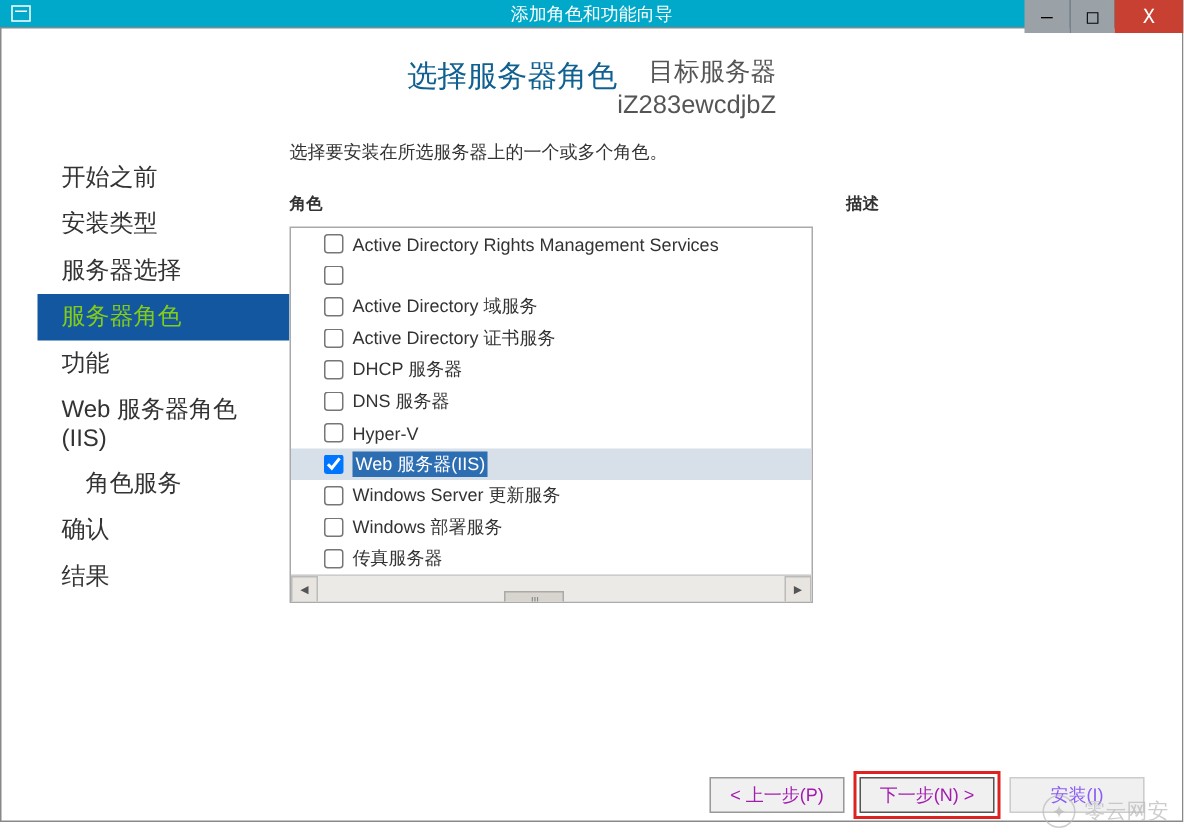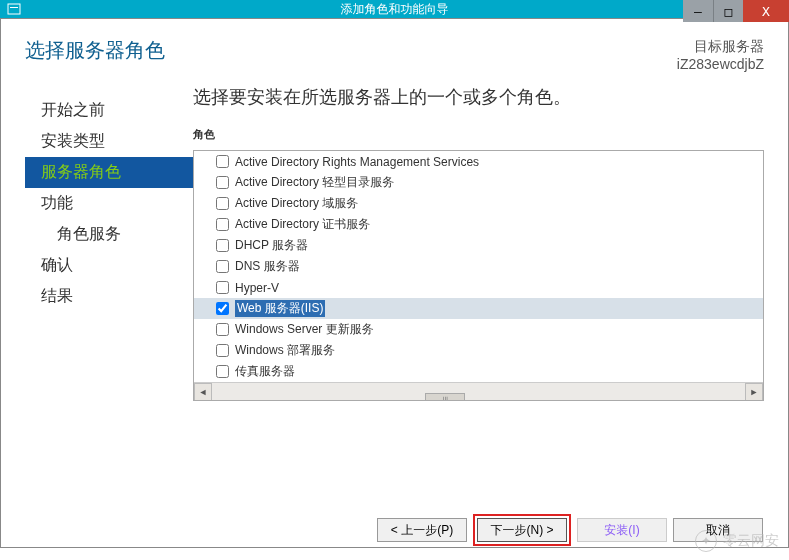--- a/index.html
+++ b/index.html
@@ -9,53 +9,53 @@
 .titlebar .title { position: absolute; left: 50%; transform: translateX(-50%); font-size: 12px; }
 .titlebar .icon { margin-left: 6px; width: 16px; height: 16px; }
 .window-controls { position: absolute; right: 0; top: 0; display: flex; }
 .window-controls .btn { width: 30px; height: 22px; display: flex; align-items: center; justify-content: center; font-family: monospace; font-size: 13px; }
 .window-controls .min { background: #9aa1a7; color: #000; }
 .window-controls .max { background: #9aa1a7; color: #000; border-left: 1px solid #7a8085; }
 .window-controls .close { background: #c84031; color: #fff; width: 46px; }
 
 .window-body { border: 1px solid #888; height: 530px; width: 789px; background: #fff; padding: 0; }
 
-.header-area { padding: 18px 24px 10px 24px; display: flex; justify-content: space-between; align-items: flex-start; }
+.header-area { padding: 18px 24px 10px 24px; display: flex; justify-content: center; align-items: flex-start; }
 .header-area h1 { color: #106090; font-size: 20px; font-weight: 400; }
-.target-server { text-align: right; font-size: 14px; color: #555; line-height: 1.3; }
+.target-server { text-align: right; font-size: 17px; color: #555; line-height: 1.3; }
 
 .content { display: flex; padding: 0 24px; }
 
 .nav { width: 168px; padding-top: 12px; }
 .nav .item { padding: 5px 8px 5px 16px; color: #333; cursor: pointer; font-size: 16px; }
 .nav .item.active { background: #1257a0; color: #84cc16; }
 .nav .item.sub { padding-left: 32px; }
 
 .main { flex: 1; padding-top: 0; }
-.instr { font-size: 18px; color: #333; padding: 2px 0 18px 0; }
-.cols { display: flex; gap: 22px; flex-direction: column; }
+.instr { font-size: 12px; color: #333; padding: 2px 0 18px 0; }
+.cols { display: flex; gap: 22px; }
 .left-col { flex: 1; }
 .right-col { width: 200px; }
 .col-label { font-size: 11px; color: #333; font-weight: bold; margin-bottom: 8px; }
 .desc-text { font-size: 11px; color: #333; line-height: 1.6; }
 
 .roles-box { border: 1px solid #aaa; height: 251px; overflow: hidden; position: relative; background: #fff; }
 .roles-list { height: 296px; overflow-y: hidden; }
 .role-row { display: flex; align-items: center; padding: 2px 6px 2px 22px; font-size: 12px; color: #333; height: 21px; }
 .role-row input[type=checkbox] { margin-right: 6px; width: 13px; height: 13px; }
 .role-row.selected { background: #d7e0e8; }
 .role-row.selected .lbl { background: #2d6db2; color: #fff; padding: 0 2px; }
 .hscroll { position: absolute; bottom: 0; left: 0; right: 0; height: 18px; background: #eceae7; border-top: 1px solid #ccc; display: flex; align-items: center; }
 .hscroll .arrow { width: 18px; height: 18px; background: #e8e5e0; border: 1px solid #bbb; display: flex; align-items: center; justify-content: center; font-size: 9px; color: #555; }
 .hscroll .track { flex: 1; position: relative; }
 .hscroll .thumb { position: absolute; left: 40%; width: 40px; height: 14px; top: 1px; background: #d8d5cf; border: 1px solid #aaa; }
 .hscroll .thumb::after { content: "≡"; position: absolute; left: 50%; top: 50%; transform: translate(-50%,-55%) rotate(90deg); font-size: 10px; color: #888; }
 
 .footer { position: absolute; bottom: 14px; right: 26px; display: flex; gap: 6px; align-items: center; }
-.footer button { min-width: 90px; height: 24px; background: #f0f0f0; border: 1px solid #999; font-size: 12px; color: #000000; padding: 0 10px; cursor: pointer; }
+.footer button { min-width: 90px; height: 24px; background: #f0f0f0; border: 1px solid #999; font-size: 12px; color: #a21caf; padding: 0 10px; cursor: pointer; }
 .footer button:disabled { color: #8b5cf6; border-color: #ccc; }
 .footer .highlight-box { border: 2px solid #d22; padding: 2px; display: inline-flex; }
 .footer .highlight-box button { border: 1px solid #555; }
 
 .watermark { position: absolute; right: 10px; bottom: 8px; color: #b8b8b8; font-size: 14px; display: flex; align-items: center; gap: 6px; opacity: 0.7; pointer-events:none;}
 .watermark .wicon { width: 22px; height: 22px; border-radius: 50%; border: 1px solid #bbb; display: flex; align-items: center; justify-content: center; font-size: 12px; }
 </style>
 </head>
 <body>
 
@@ -81,41 +81,42 @@
     <div class="target-server">
       <div>目标服务器</div>
       <div>iZ283ewcdjbZ</div>
     </div>
   </div>
 
   <div class="content">
     <div class="nav" id="nav">
         <div class="item">开始之前</div>
         <div class="item">安装类型</div>
+        <div class="item">服务器选择</div>
         <div class="item active">服务器角色</div>
         <div class="item">功能</div>
+        <div class="item">Web 服务器角色(IIS)</div>
         <div class="item sub">角色服务</div>
         <div class="item">确认</div>
         <div class="item">结果</div>
       </div>
 
     <div class="main">
       <div class="instr">选择要安装在所选服务器上的一个或多个角色。</div>
       <div class="cols">
         <div class="left-col">
           <div class="col-label">角色</div>
           <div class="roles-box">
             <div class="roles-list" id="roles-list">
                 <div class="role-row">
                   <input type="checkbox" style="">
                   <span class="lbl">Active Directory Rights Management Services</span>
                 </div>
                 <div class="role-row">
                   <input type="checkbox" style="">
-                  <span class="lbl">Active Directory 轻型目录服务</span>
                 </div>
                 <div class="role-row">
                   <input type="checkbox" style="">
                   <span class="lbl">Active Directory 域服务</span>
                 </div>
                 <div class="role-row">
                   <input type="checkbox" style="">
                   <span class="lbl">Active Directory 证书服务</span>
                 </div>
                 <div class="role-row">
@@ -158,32 +159,32 @@
             <div class="hscroll">
               <div class="arrow">◄</div>
               <div class="track">
                   <div class="thumb"></div>
                 </div>
               <div class="arrow">►</div>
             </div>
           </div>
         </div>
         <div class="right-col">
+          <div class="col-label">描述</div>
         </div>
       </div>
     </div>
   </div>
 
   <div class="footer">
     <button>&lt; 上一步(P)</button>
     <span class="highlight-box">
       <button>下一步(N) &gt;</button>
     </span>
     <button disabled="">安装(I)</button>
-    <button>取消</button>
   </div>
 
 </div>
 
 <div class="watermark">
   <span class="wicon">✦</span>
   <span>零云网安</span>
 </div>
 
 </body></html>

